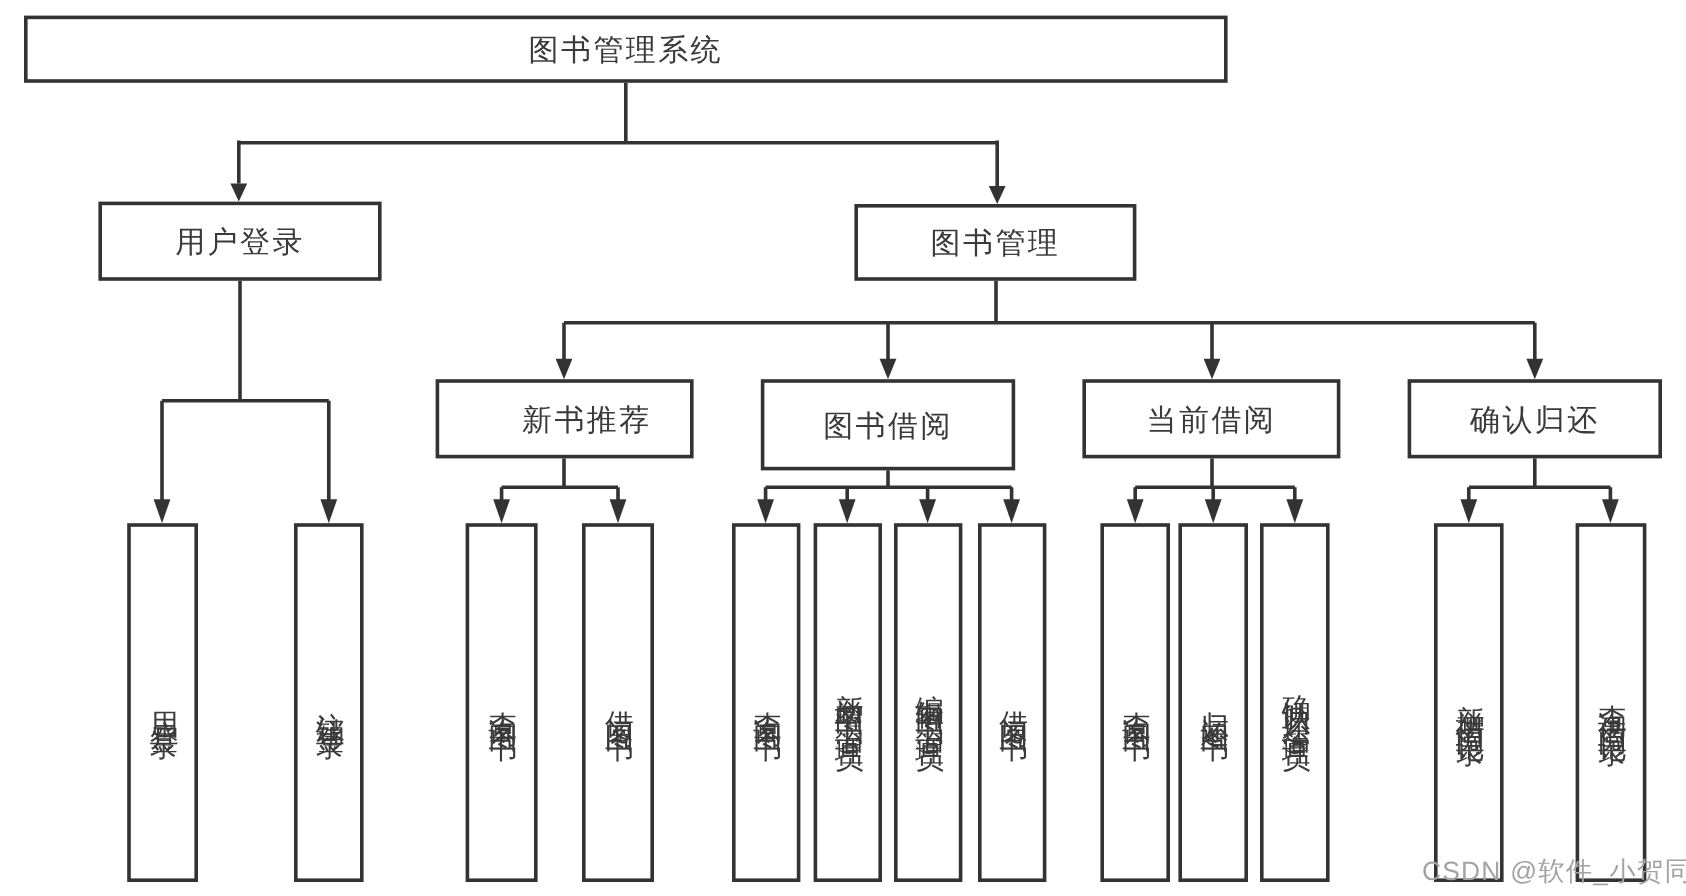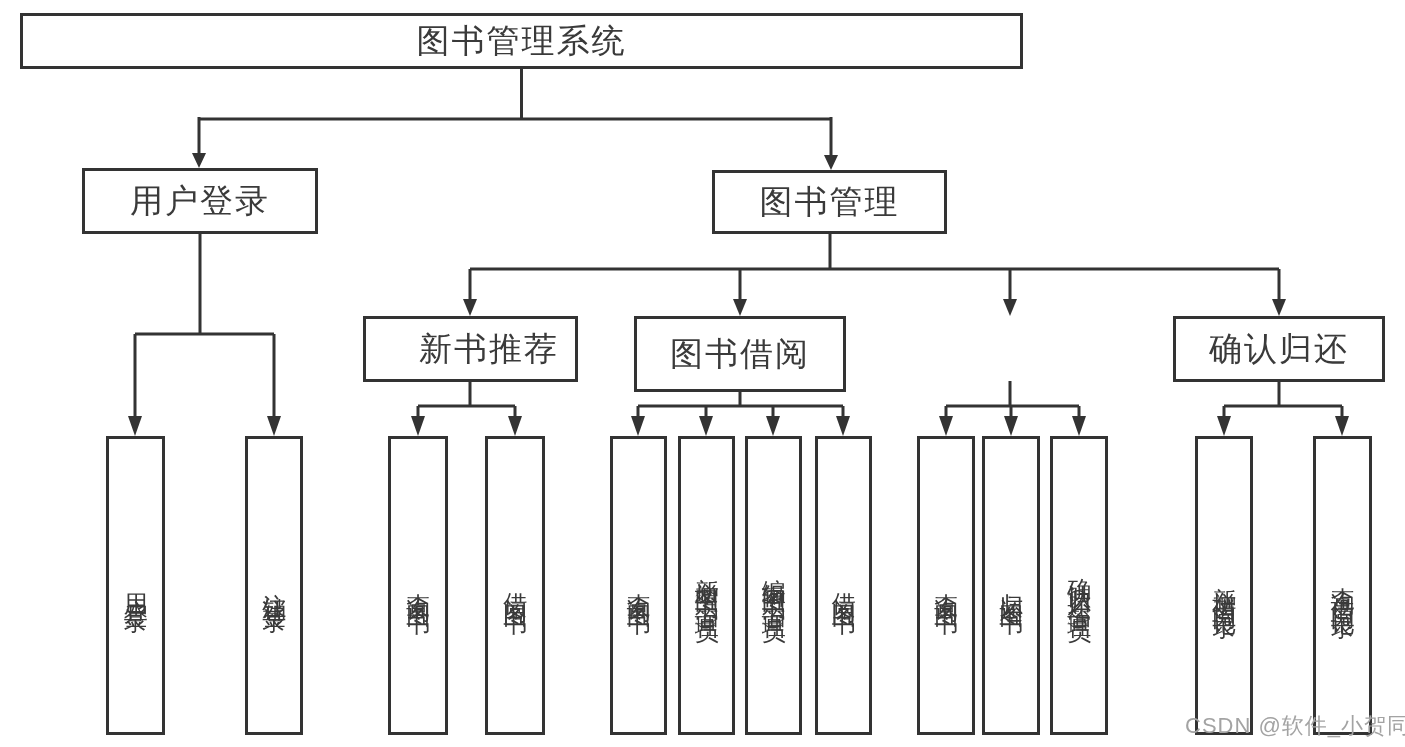--- a/index.html
+++ b/index.html
@@ -21,21 +21,21 @@
   .connectors path{stroke:var(--line-color);stroke-width:3;fill:none;}
   .connectors polygon{fill:var(--line-color);stroke:none;}
   .box{
     position:absolute;
     box-sizing:border-box;
     border:3px solid var(--line-color);
     background:var(--bg-color);
     display:flex;align-items:center;justify-content:center;
     text-align:center;
   }
-  .hnode{font-size:33px;letter-spacing:2px;white-space:nowrap;}
+  .hnode{font-size:25px;letter-spacing:2px;white-space:nowrap;}
   .leaf span{
     writing-mode:vertical-rl;
     text-orientation:mixed;
     font-size:24px;
     letter-spacing:6px;
     line-height:1.1;
     white-space:nowrap;
   }
   .watermark{
     position:absolute;
@@ -98,20 +98,23 @@
   <div class="box hnode" style="left:712px;top:170px;width:235px;height:64px;">
     <span>图书管理</span>
   </div>
 
   <div class="box hnode" style="left:363px;top:316px;width:215px;height:66px;padding-left:37px;">
     <span>新书推荐</span>
   </div>
   <div class="box hnode" style="left:634px;top:316px;width:212px;height:76px;">
     <span>图书借阅</span>
   </div>
+  <div class="box hnode" style="left:902px;top:316px;width:215px;height:66px;">
+    <span>当前借阅</span>
+  </div>
   <div class="box hnode" style="left:1173px;top:316px;width:212px;height:66px;">
     <span>确认归还</span>
   </div>
 
   <div class="box leaf" style="left:106px;top:436px;width:59px;height:299px;">
     <span>用户登录</span>
   </div>
   <div class="box leaf" style="left:245px;top:436px;width:58px;height:299px;">
     <span>注销登录</span>
   </div>

